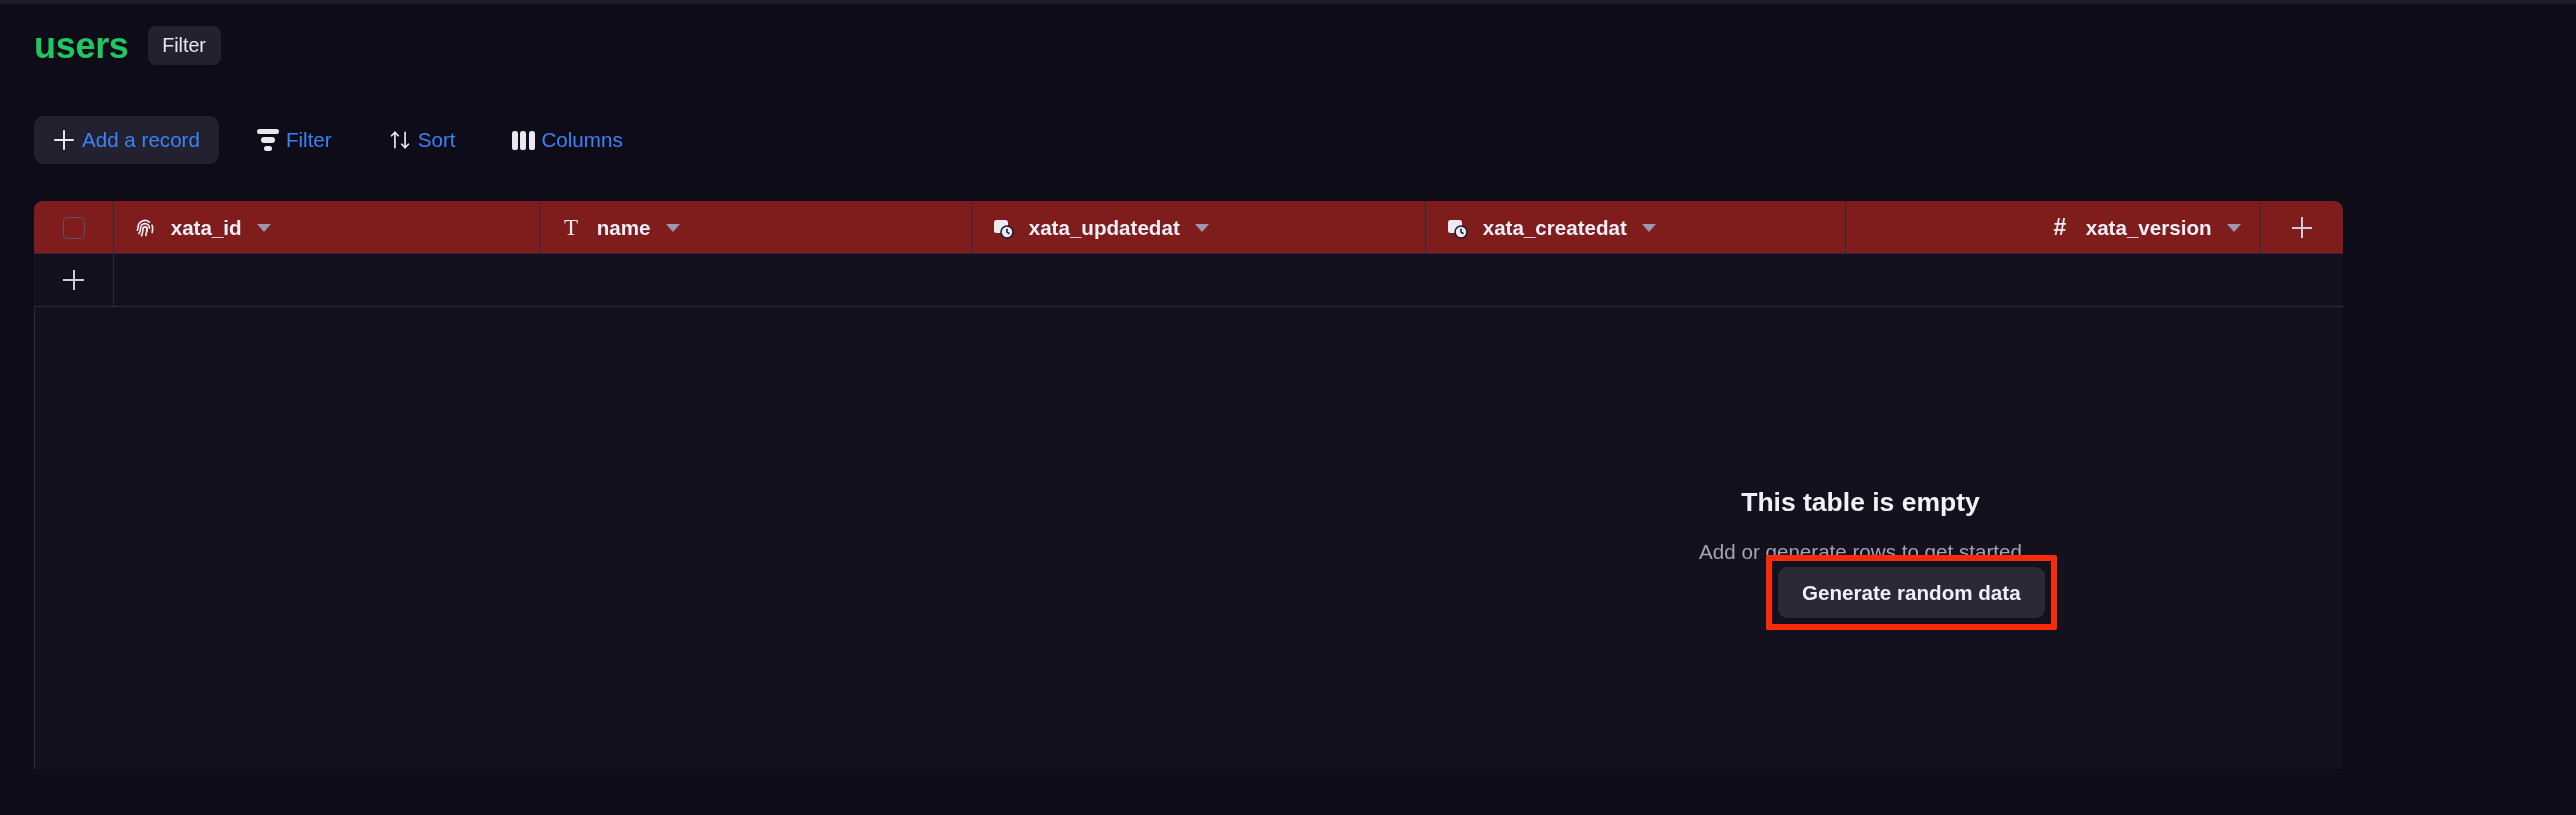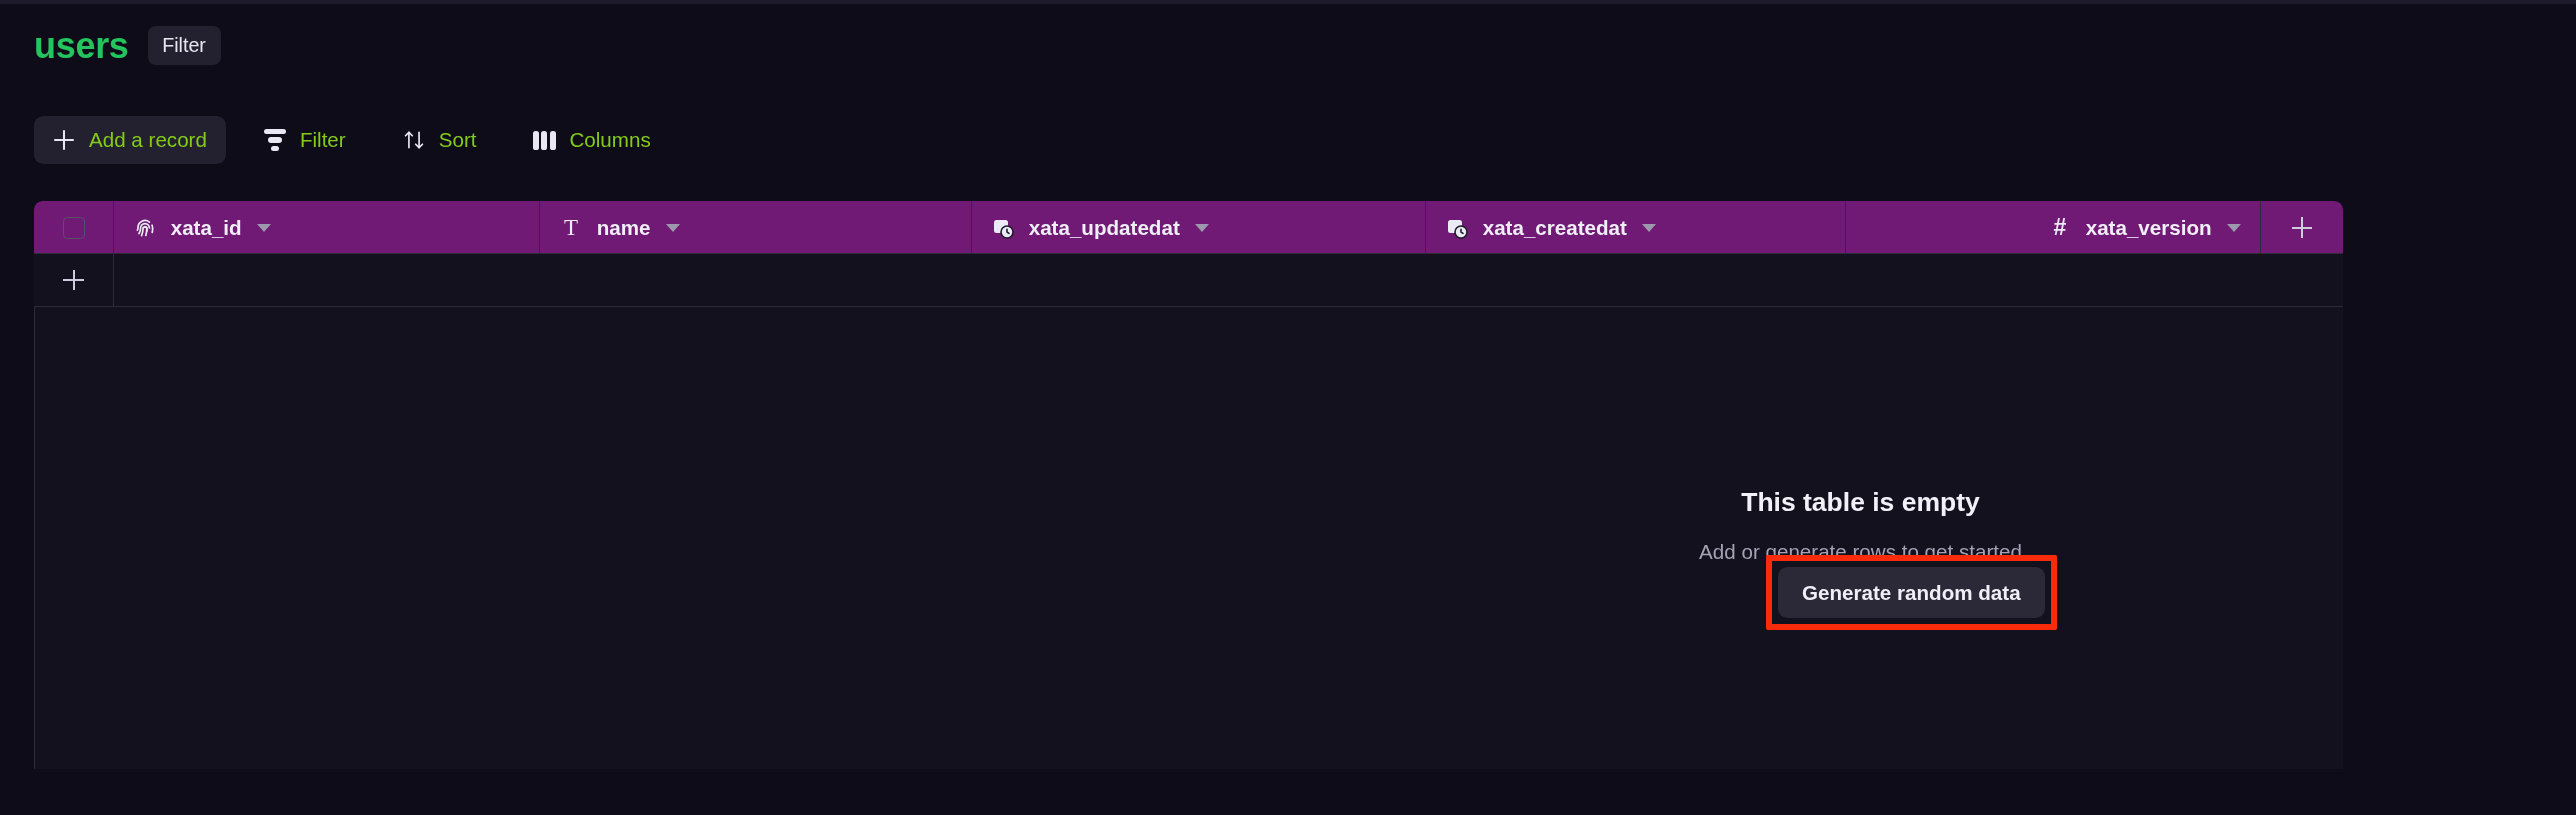--- a/index.html
+++ b/index.html
@@ -56,27 +56,27 @@
     position: absolute;
     left: 34px; top: 116px;
     display: flex;
     align-items: center;
     gap: 19px;
     height: 48px;
   }
   .tb-btn {
     display: flex;
     align-items: center;
-    gap: 14px;
+    gap: 7px;
     height: 48px;
     padding: 0 19px;
     border-radius: 9.4px;
     background: transparent;
     border: none;
-    color: #84cc16;
+    color: #3b82f6;
     font-size: 20.6px;
     font-family: "Liberation Sans", sans-serif;
     cursor: pointer;
     white-space: nowrap;
   }
   .tb-btn.primary { background: #23212f; }
   .tb-ico {
     display: inline-flex;
     align-items: center;
     justify-content: center;
@@ -111,21 +111,21 @@
 
   
   .grid {
     position: absolute;
     left: 34px; top: 201px;
     width: 2309px;
   }
   .grid-head {
     display: flex;
     height: 53px;
-    background: #701a75;
+    background: #7f1d1d;
     border-top-left-radius: 8.6px;
     border-top-right-radius: 8.6px;
     border-bottom: 0.9px solid #2c2a3b;
   }
   .hcell {
     display: flex;
     align-items: center;
     gap: 13.7px;
     padding: 0 19px;
     height: 53px;

